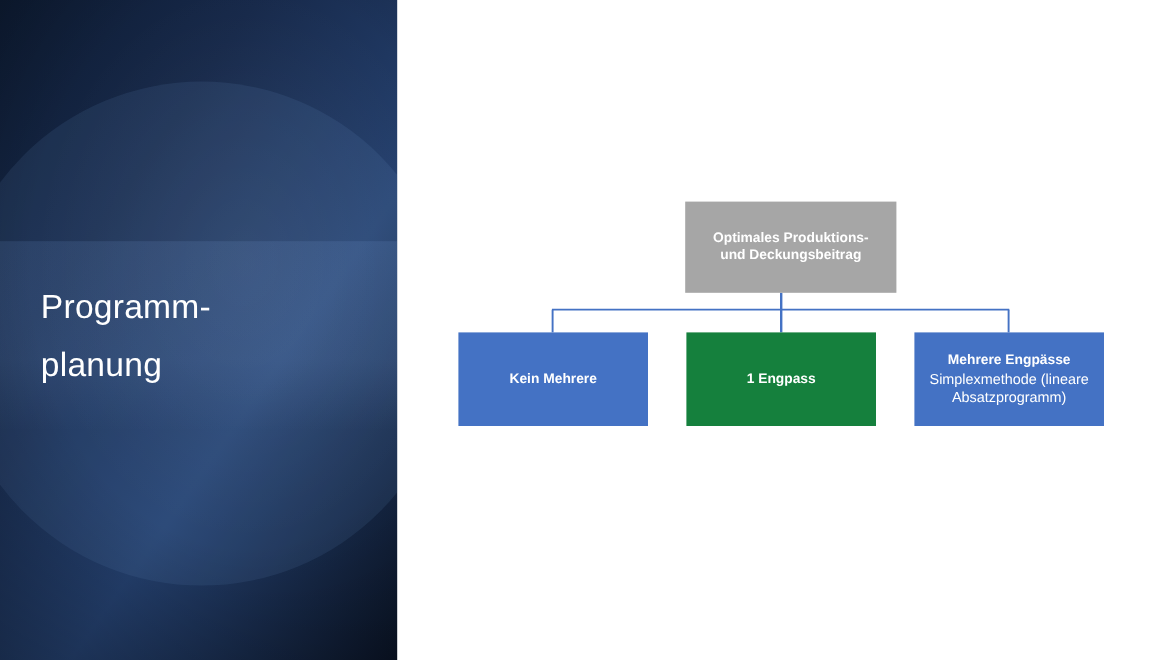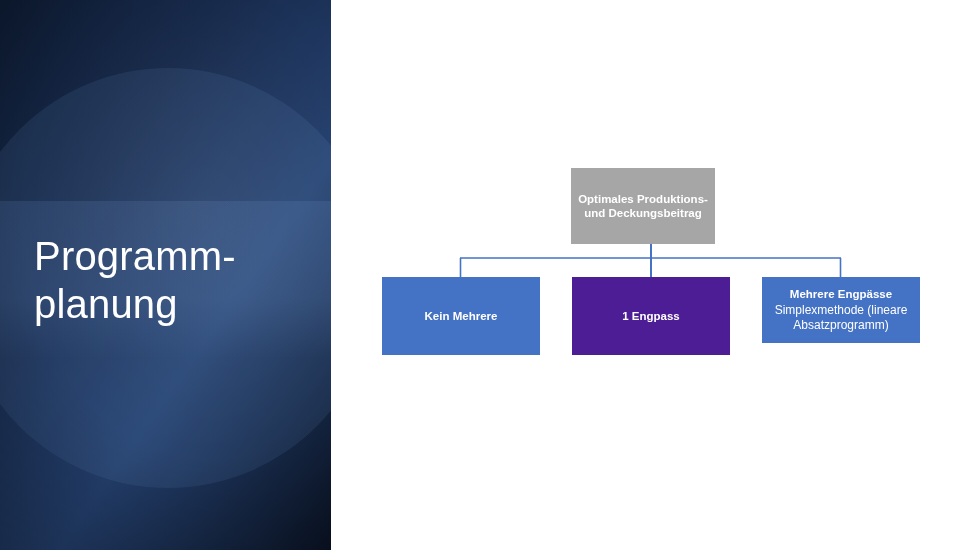--- a/index.html
+++ b/index.html
@@ -55,21 +55,21 @@
         rgba(255,255,255,0.05) 0%,
         rgba(0,0,0,0.0) 45%,
         rgba(0,0,0,0.42) 100%);
   }
   #slide-title {
     position: absolute;
     left: 34px;
     top: 232px;
     width: 280px;
     color: #ffffff;
-    font-size: 40px;
+    font-size: 28px;
     line-height: 48px;
     font-weight: 300;
     letter-spacing: 0.2px;
     white-space: pre-line;
   }
 
   
   #diagram {
     position: absolute;
     left: 331px;
@@ -95,47 +95,47 @@
   }
   .node .node-body {
     font-size: 12px;
     line-height: 15px;
     font-weight: normal;
     margin-top: 2px;
   }
   #node-root {
     left: 571px;
     top: 168px;
-    width: 144px;
+    width: 176px;
     height: 76px;
     background: #a6a6a6;
   }
   #node-root .node-title {
     font-size: 11.5px;
     line-height: 14.5px;
   }
   #node-left {
     left: 382px;
     top: 277px;
     width: 158px;
     height: 78px;
     background: #4472c4;
   }
   #node-mid {
     left: 572px;
     top: 277px;
     width: 158px;
     height: 78px;
-    background: #4c1d95;
+    background: #15803d;
   }
   #node-right {
     left: 762px;
     top: 277px;
     width: 158px;
-    height: 66px;
+    height: 78px;
     background: #4472c4;
   }
 
   
   #connectors {
     position: absolute;
     left: 0;
     top: 0;
     width: 978px;
     height: 550px;

